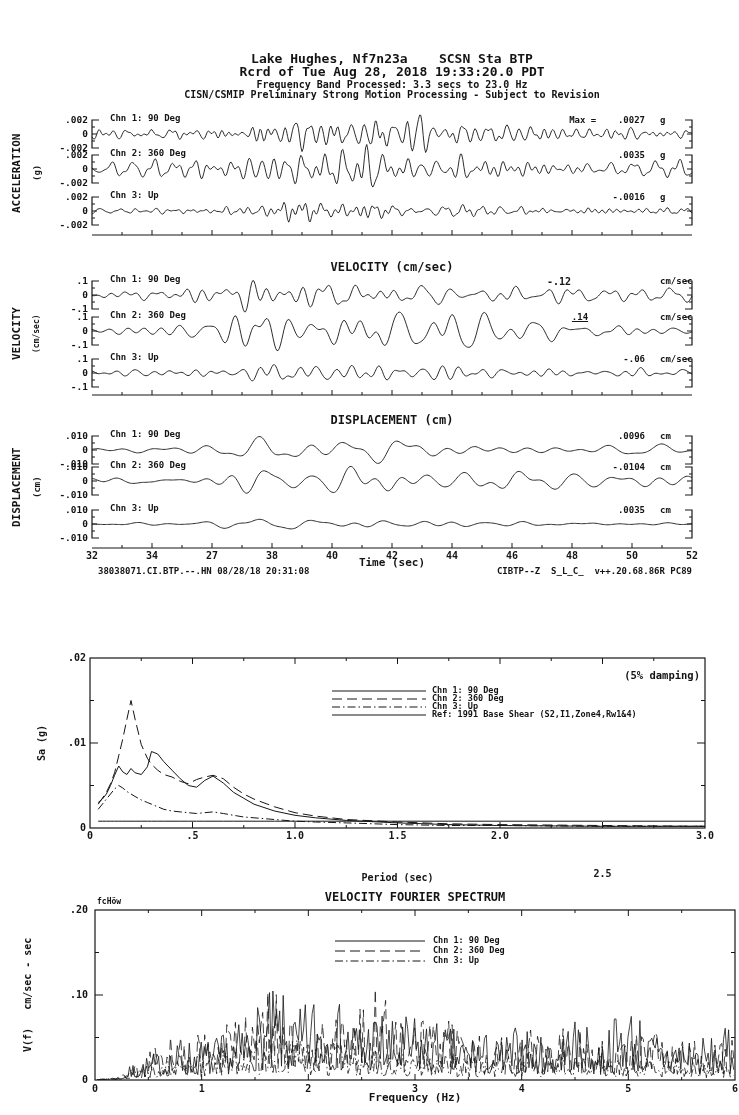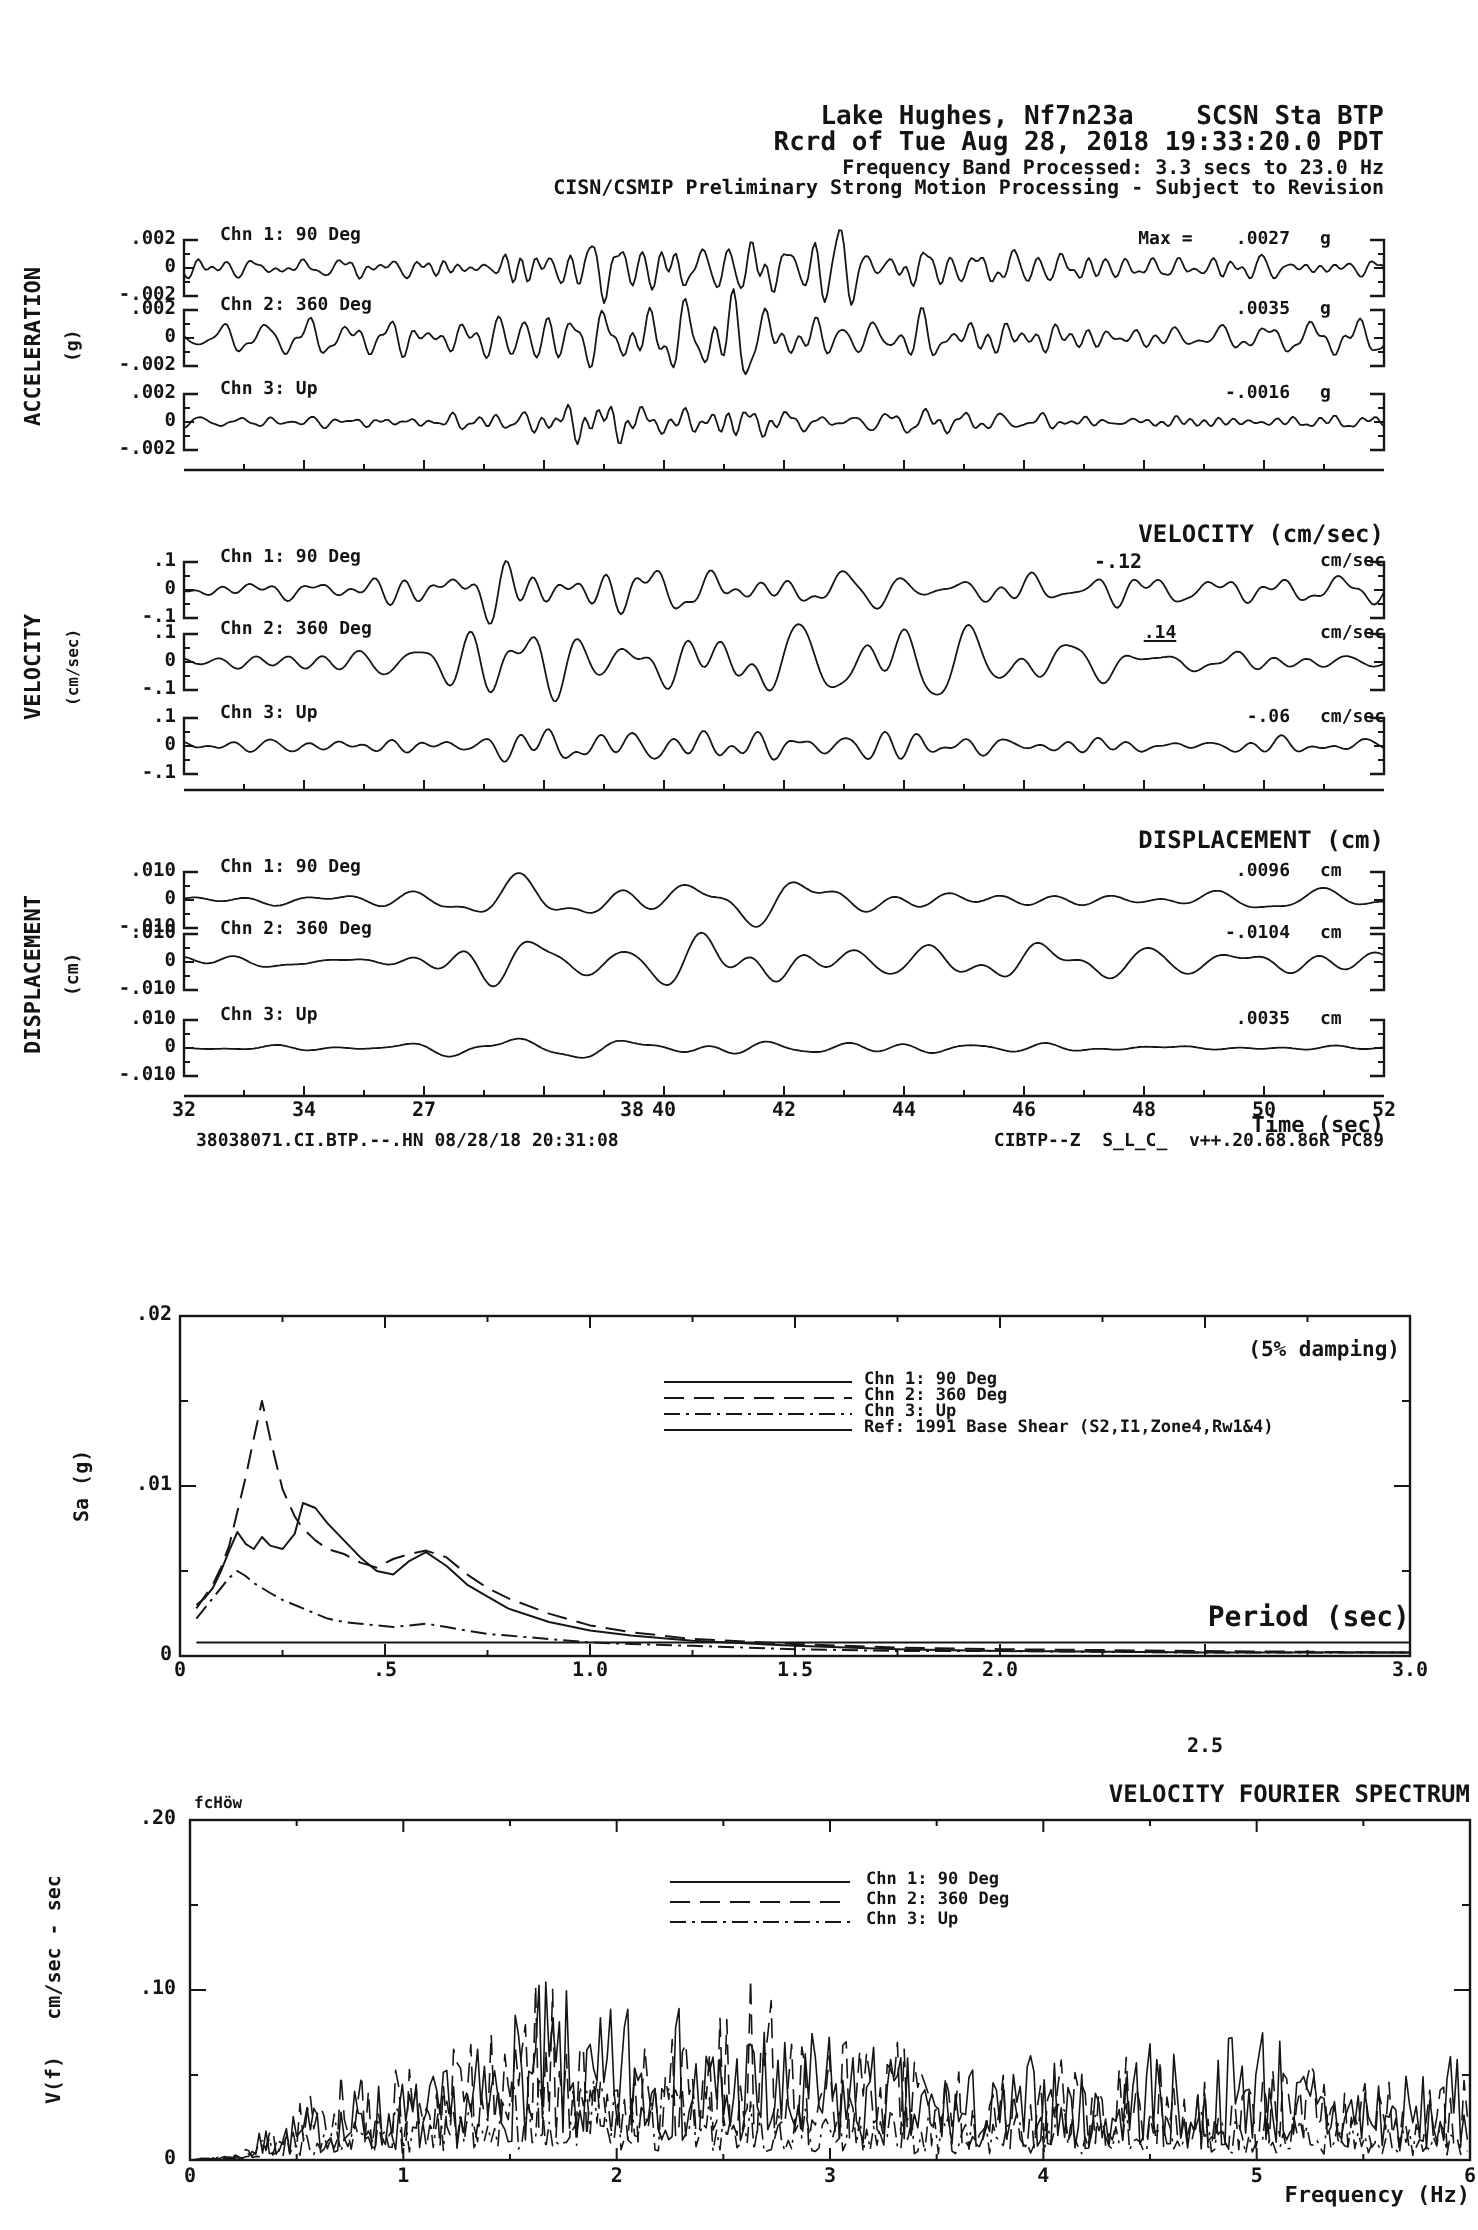--- a/index.html
+++ b/index.html
@@ -1,19 +1,19 @@
 <!DOCTYPE html>
 <html><head>
 <meta charset="utf-8">
 <style>
   html,body{margin:0;padding:0;background:#fff}
   .page{position:relative;width:739px;height:1115px;background:#ffffff;overflow:hidden;
         font-family:"DejaVu Sans Mono",monospace;color:#141414;font-weight:700}
   .lbl{position:absolute;white-space:pre;line-height:1.05}
-  .ctr{text-align:right}
+  .ctr{text-align:center}
   .rgt{text-align:right}
   .vert{position:absolute;writing-mode:vertical-rl;transform:rotate(180deg);text-align:center;white-space:pre}
   svg{position:absolute;left:0;top:0}
 </style>
 </head>
 <body>
 
 <div class="page">
 
   <svg id="plot-canvas" width="739" height="1115" viewBox="0 0 739 1115">
@@ -256,21 +256,21 @@
   <div class="vert" style="left:32px;top:269px;height:130px;font-size:8px">(cm/sec)</div>
   <div class="vert" style="left:10px;top:422px;height:130px;font-size:11px">DISPLACEMENT</div>
   <div class="vert" style="left:32px;top:422px;height:130px;font-size:9px">(cm)</div>
 
   <div class="lbl ctr" style="left:92px;top:557px;width:600px;font-size:11px">Time (sec)</div>
   <div class="lbl" style="left:98px;top:567px;font-size:9px">38038071.CI.BTP.--.HN 08/28/18 20:31:08</div>
   <div class="lbl rgt" style="left:452px;top:567px;width:240px;font-size:9px">CIBTP--Z  S_L_C_  v++.20.68.86R PC89</div>
 
   <div class="lbl rgt" style="left:480px;top:670px;width:220px;font-size:10.5px">(5% damping)</div>
   <div class="vert" style="left:36px;top:693px;height:100px;font-size:10px">Sa (g)</div>
-  <div class="lbl ctr" style="left:90px;top:802px;width:615px;font-size:14px">Period (sec)</div>
+  <div class="lbl ctr" style="left:90px;top:873px;width:615px;font-size:10px">Period (sec)</div>
 
   <div class="lbl ctr" style="left:95px;top:891px;width:640px;font-size:12px">VELOCITY FOURIER SPECTRUM</div>
   <div class="lbl" style="left:97px;top:898px;font-size:8px">fcHöw</div>
   <div class="vert" style="left:22px;top:912px;height:166px;font-size:10px">V(f)   cm/sec - sec</div>
   <div class="lbl ctr" style="left:95px;top:1092px;width:640px;font-size:11px">Frequency (Hz)</div>
 
 <div class="lbl" style="font-size: 9.5px; top: 115px; left: -42px; width: 130px; text-align: right;">.002</div>
     <div class="lbl" style="font-size: 9.5px; top: 129px; left: -42px; width: 130px; text-align: right;">0</div>
     <div class="lbl" style="font-size: 9.5px; top: 143px; left: -42px; width: 130px; text-align: right;">-.002</div>
     <div class="lbl" style="font-size: 9px; top: 114px; left: 110px;">Chn 1: 90 Deg</div>
@@ -320,21 +320,21 @@
     <div class="lbl" style="font-size: 9px; top: 463px; left: 660px;">cm</div>
     <div class="lbl" style="font-size: 9.5px; top: 505px; left: -42px; width: 130px; text-align: right;">.010</div>
     <div class="lbl" style="font-size: 9.5px; top: 519px; left: -42px; width: 130px; text-align: right;">0</div>
     <div class="lbl" style="font-size: 9.5px; top: 533px; left: -42px; width: 130px; text-align: right;">-.010</div>
     <div class="lbl" style="font-size: 9px; top: 504px; left: 110px;">Chn 3: Up</div>
     <div class="lbl" style="font-size: 9px; top: 506px; left: 515px; width: 130px; text-align: right;">.0035</div>
     <div class="lbl" style="font-size: 9px; top: 506px; left: 660px;">cm</div>
     <div class="lbl" style="font-size: 10px; top: 551px; left: 42px; width: 100px; text-align: center;">32</div>
     <div class="lbl" style="font-size: 10px; top: 551px; left: 102px; width: 100px; text-align: center;">34</div>
     <div class="lbl" style="font-size: 10px; top: 551px; left: 162px; width: 100px; text-align: center;">27</div>
-    <div class="lbl" style="font-size: 10px; top: 551px; left: 222px; width: 100px; text-align: right;">38</div>
+    <div class="lbl" style="font-size: 10px; top: 551px; left: 222px; width: 100px; text-align: center;">38</div>
     <div class="lbl" style="font-size: 10px; top: 551px; left: 282px; width: 100px; text-align: center;">40</div>
     <div class="lbl" style="font-size: 10px; top: 551px; left: 342px; width: 100px; text-align: center;">42</div>
     <div class="lbl" style="font-size: 10px; top: 551px; left: 402px; width: 100px; text-align: center;">44</div>
     <div class="lbl" style="font-size: 10px; top: 551px; left: 462px; width: 100px; text-align: center;">46</div>
     <div class="lbl" style="font-size: 10px; top: 551px; left: 522px; width: 100px; text-align: center;">48</div>
     <div class="lbl" style="font-size: 10px; top: 551px; left: 582px; width: 100px; text-align: center;">50</div>
     <div class="lbl" style="font-size: 10px; top: 551px; left: 642px; width: 100px; text-align: center;">52</div>
     <div class="lbl" style="font-size: 10px; top: 823px; left: -44px; width: 130px; text-align: right;">0</div>
     <div class="lbl" style="font-size: 10px; top: 738px; left: -44px; width: 130px; text-align: right;">.01</div>
     <div class="lbl" style="font-size: 10px; top: 653px; left: -44px; width: 130px; text-align: right;">.02</div>

